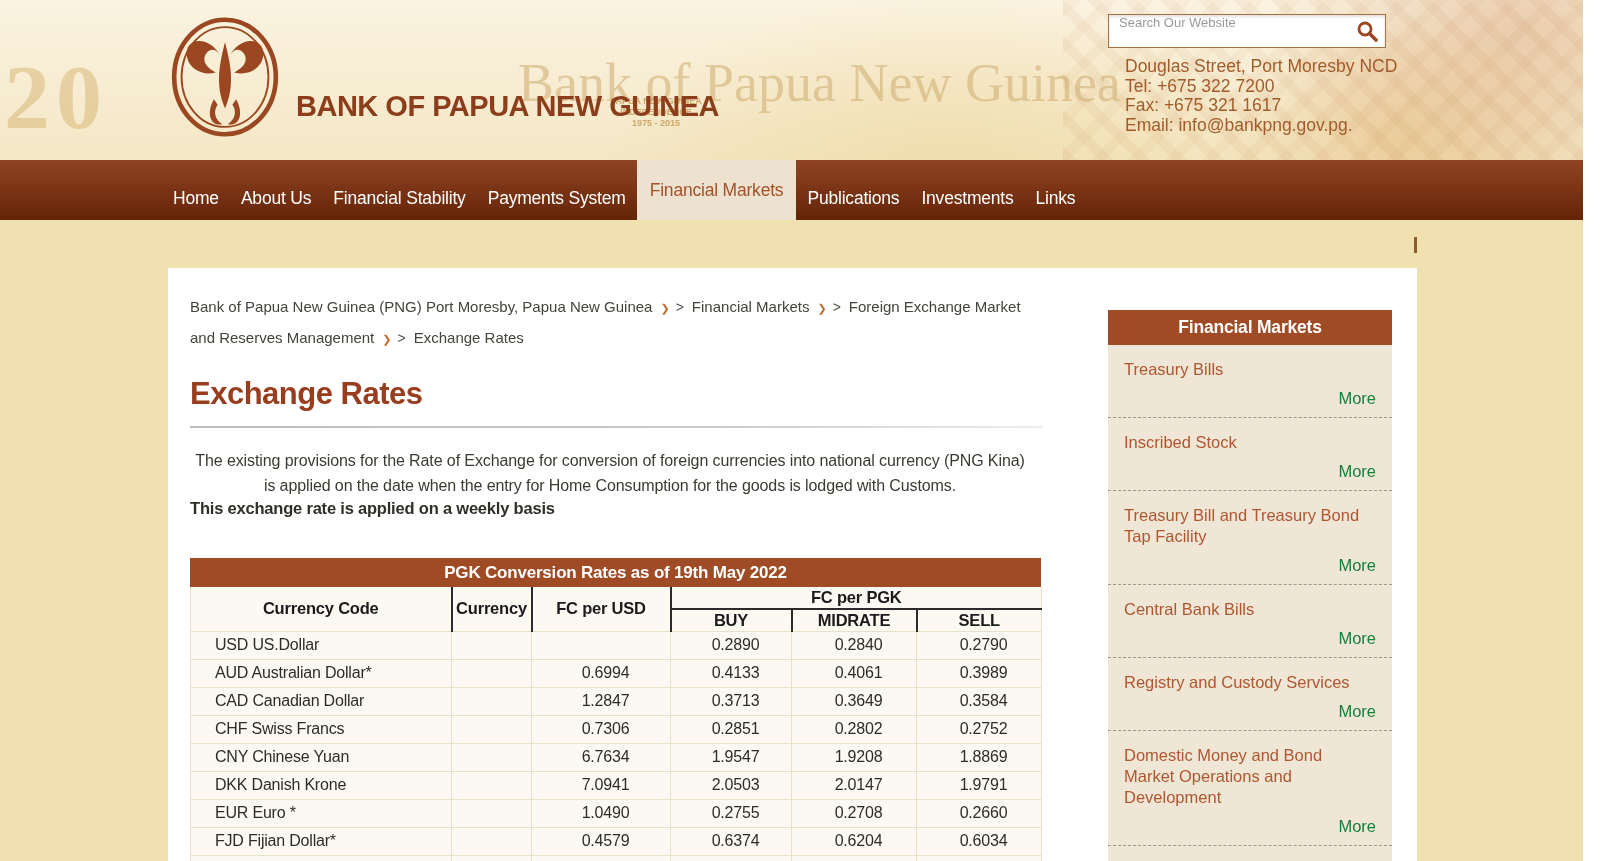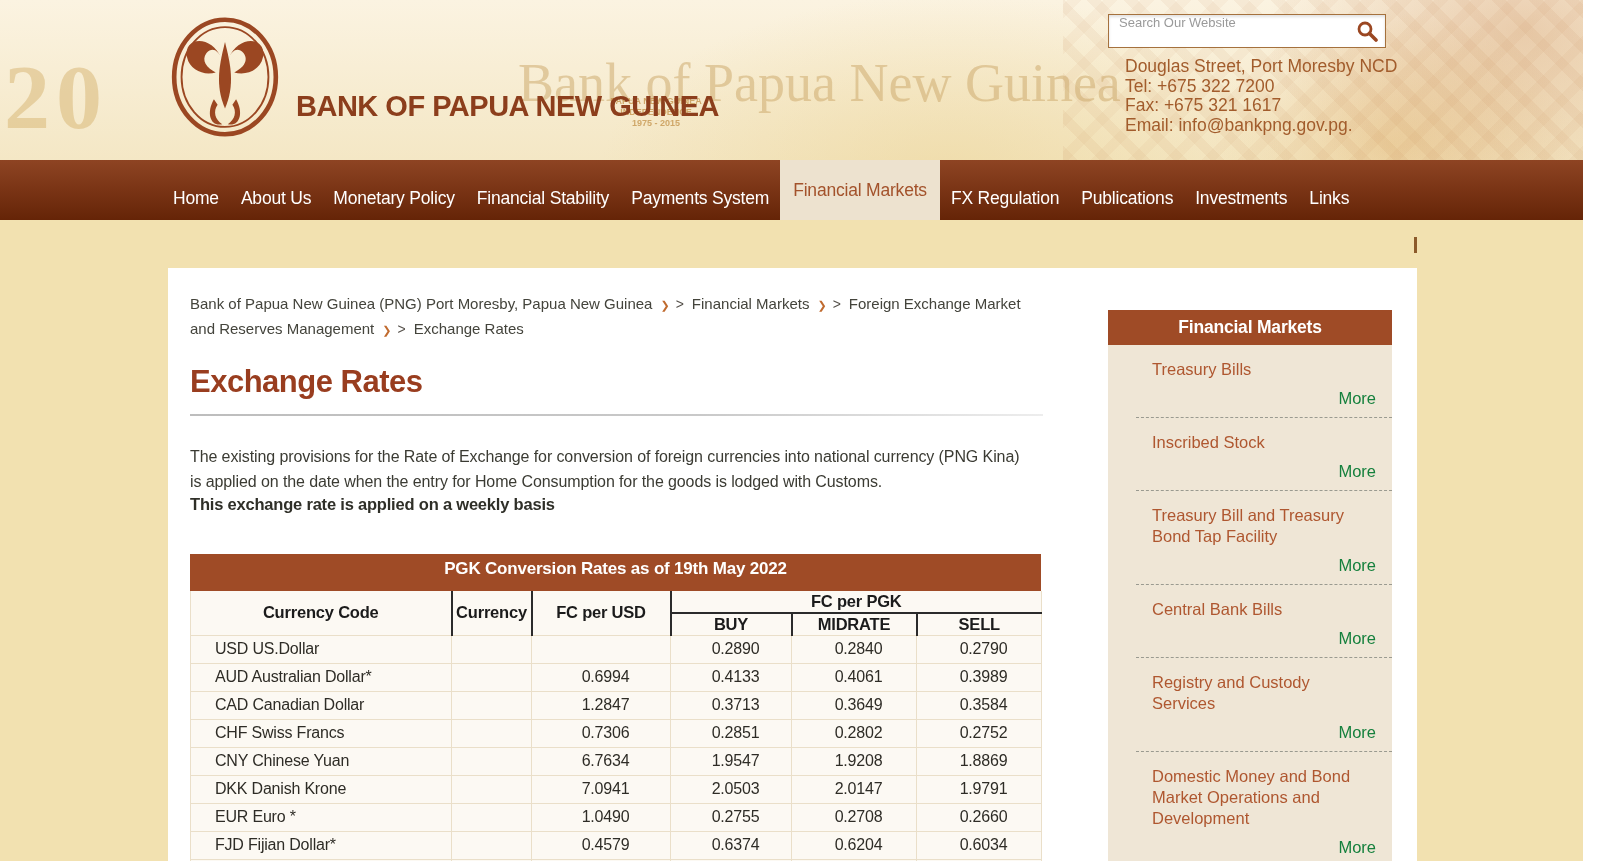--- a/index.html
+++ b/index.html
@@ -57,53 +57,53 @@
     letter-spacing:-0.2px; cursor:pointer; white-space:nowrap; }
   .nav li.active { background:#EDE2CF; color:#A3522B; padding:0 13px; }
 
   
   .band { position:absolute; left:0; top:220px; width:1583px; height:641px; background:#F2E1B0; }
   .tick { position:absolute; left:1414px; top:17px; width:3px; height:16px; background:#8C5A2B; }
   .content { position:absolute; left:168px; top:48px; width:1249px; height:593px; background:#fff; }
 
   .main { position:absolute; left:22px; top:24px; width:853px; }
 
-  .breadcrumb { font-size:15px; color:#44443C; line-height:23px; width:850px; }
+  .breadcrumb { font-size:15px; color:#44443C; line-height:29px; width:850px; }
   .breadcrumb a { color:#44443C; text-decoration:none; cursor:pointer; }
   .bc-chev { color:#C06A2E; font-size:11px; margin:0 6px 0 8px; }
   .bc-gt { color:#55504a; margin-right:8px; font-size:14px; }
 
   h1.page-title { margin-top:22px; font-size:31px; font-weight:bold; letter-spacing:-0.5px; color:#993D1F; }
   .title-rule { margin-top:14px; height:2px; width:853px;
     background:linear-gradient(to right, #BDBDBD, #C9C9C9 60%, #EDEDED); }
 
-  .intro { margin-top:28px; font-size:16px; line-height:25px; color:#3B3B33; width:840px; letter-spacing:-0.1px;}
+  .intro { margin-top:20px; font-size:16px; line-height:25px; color:#3B3B33; width:840px; letter-spacing:-0.1px;text-align:center;}
   .note  { margin-top:1px; font-size:16.5px; font-weight:bold; color:#2F2F28; letter-spacing:-0.2px;}
 
   
   .rates { margin-top:40px; width:851px; }
-  .table-title { height:37px; background:#9F4B26; color:#fff; font-weight:bold; font-size:17px;
+  .table-title { height:29px; background:#9F4B26; color:#fff; font-weight:bold; font-size:17px;
     text-align:center; line-height:29px; letter-spacing:-0.2px; }
   table.rates-tbl { width:851px; border-collapse:collapse; table-layout:fixed;
     background:#FCF9F3; border-left:1px solid #EADFC9; border-right:1px solid #EADFC9; }
   .rates-tbl th { font-size:16.5px; font-weight:bold; color:#1B1B1B; letter-spacing:-0.2px; background:#FCF9F3; }
   .rates-tbl th.vline { border-right:2px solid #2B2B2B; }
   .rates-tbl th.hline { border-bottom:2px solid #2B2B2B; }
   .rates-tbl th.sub { border-right:2px solid #2B2B2B; height:22px; }
   .rates-tbl th.sub:last-child { border-right:none; }
   .rates-tbl th.top { height:22px; }
   .rates-tbl td { height:28px; font-size:16px; color:#2E2C26; border:1px solid #EADFC9;
     text-align:center; letter-spacing:-0.2px;padding-left:9px; }
   .rates-tbl td.cc { text-align:left; padding-left:24px; }
 
   
   .sidebar { position:absolute; left:940px; top:42px; width:284px; background:#EFE6D6; }
   .sb-header { height:35px; background:#9F4B26; color:#fff; font-weight:bold; font-size:17.5px;
     text-align:center; line-height:35px; letter-spacing:-0.2px; }
-  .sb-item { padding:14px 16px 9px 16px; border-bottom:1px dashed #9a9a90;margin-left:28px; }
+  .sb-item { padding:14px 16px 9px 16px; border-bottom:1px dashed #9a9a90; }
   .sb-item:last-child { border-bottom:none; }
   .sb-link { display:block; color:#AF5730; font-size:16.5px; line-height:21px; text-decoration:none; cursor:pointer; }
   .sb-more { display:block; text-align:right; color:#15803d; font-size:16.5px; margin-top:9px;
     text-decoration:none; cursor:pointer; }
 </style>
 </head>
 <body>
 
 <div class="page">
 
@@ -145,25 +145,23 @@
       <div>Tel: +675 322 7200</div>
       <div>Fax: +675 321 1617</div>
       <div>Email: info@bankpng.gov.pg.</div>
     </div>
   </header>
 
   <nav class="nav">
     <ul id="nav-items">
         <li>Home</li>
         <li>About Us</li>
-        <li>Monetary Policy</li>
         <li>Financial Stability</li>
         <li>Payments System</li>
         <li class="active">Financial Markets</li>
-        <li>FX Regulation</li>
         <li>Publications</li>
         <li>Investments</li>
         <li>Links</li>
       </ul>
   </nav>
 
   <div class="band">
     <div class="tick"></div>
 
     <div class="content">

